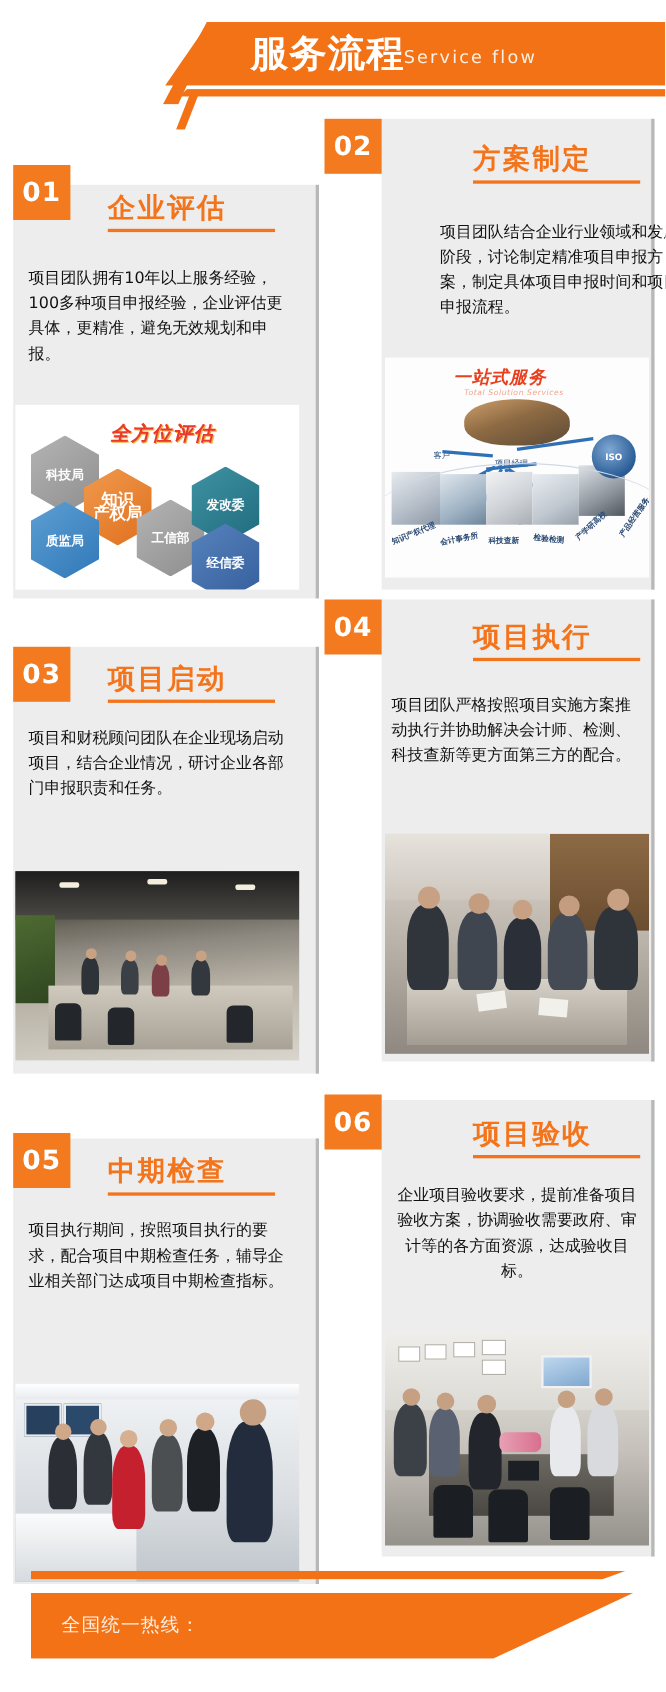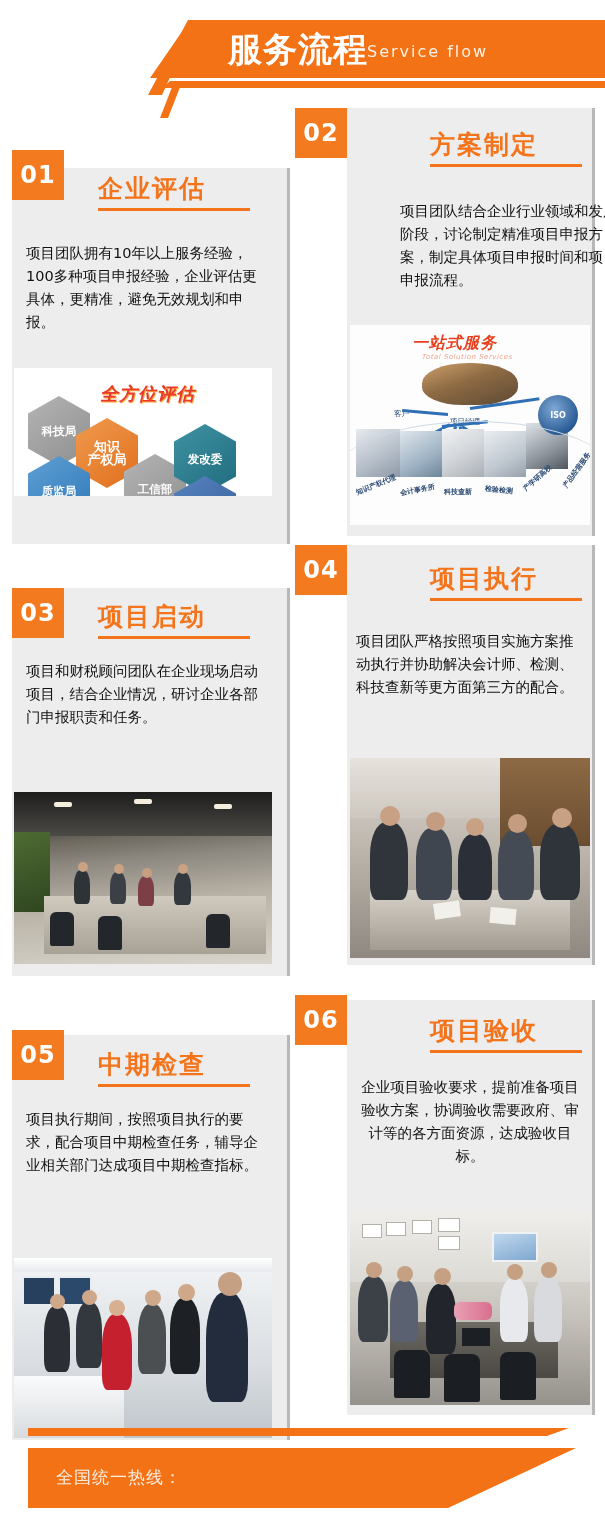--- a/index.html
+++ b/index.html
@@ -129,26 +129,26 @@
   <div class="hdr-line"></div>
   <div class="hdr-title">服务流程</div>
   <div class="hdr-sub">Service flow</div>
 
   <div class="card" style="left:12px; top:168px; width:278px; height:376px;"></div>
   <div class="badge" style="left:12px; top:150px;">01</div>
   <div class="card-title" style="left:98px; top:172px;">企业评估</div>
   <div class="card-rule" style="left:98px; top:208px; width:152px;"></div>
   <div class="card-body" style="left:26px; top:230px; width:244px;margin-top:12px;">项目团队拥有10年以上服务经验，100多种项目申报经验，企业评估更具体，更精准，避免无效规划和申报。</div>
 
-  <div class="hexwrap" style="left:14px; top:368px; width:258px; height:128px;">
+  <div class="hexwrap" style="left:14px; top:368px; width:258px; height:168px;">
     <div class="hex-title" style="left:86px; top:14px;">全方位评估</div>
     <div class="hex" style="left:14px; top:28px; background:linear-gradient(140deg,#b4b4b4,#8e8e8e);">
       <span>科技局</span>
     </div>
-    <div class="hex" style="left:62px; top:50px; background:linear-gradient(140deg,#f09a4e,#e06f1d); font-size:13px;">
+    <div class="hex" style="left:62px; top:58px; background:linear-gradient(140deg,#f09a4e,#e06f1d); font-size:15px;">
       <span>知识<br>产权局</span>
     </div>
     <div class="hex" style="left:14px; top:88px; background:linear-gradient(140deg,#5e9fd4,#2f78b8);">
       <span>质监局</span>
     </div>
     <div class="hex" style="left:110px; top:86px; background:linear-gradient(140deg,#b4b4b4,#8e8e8e);">
       <span>工信部</span>
     </div>
     <div class="hex" style="left:160px; top:56px; background:linear-gradient(140deg,#3f93a4,#1f6b7c);">
       <span>发改委</span>

